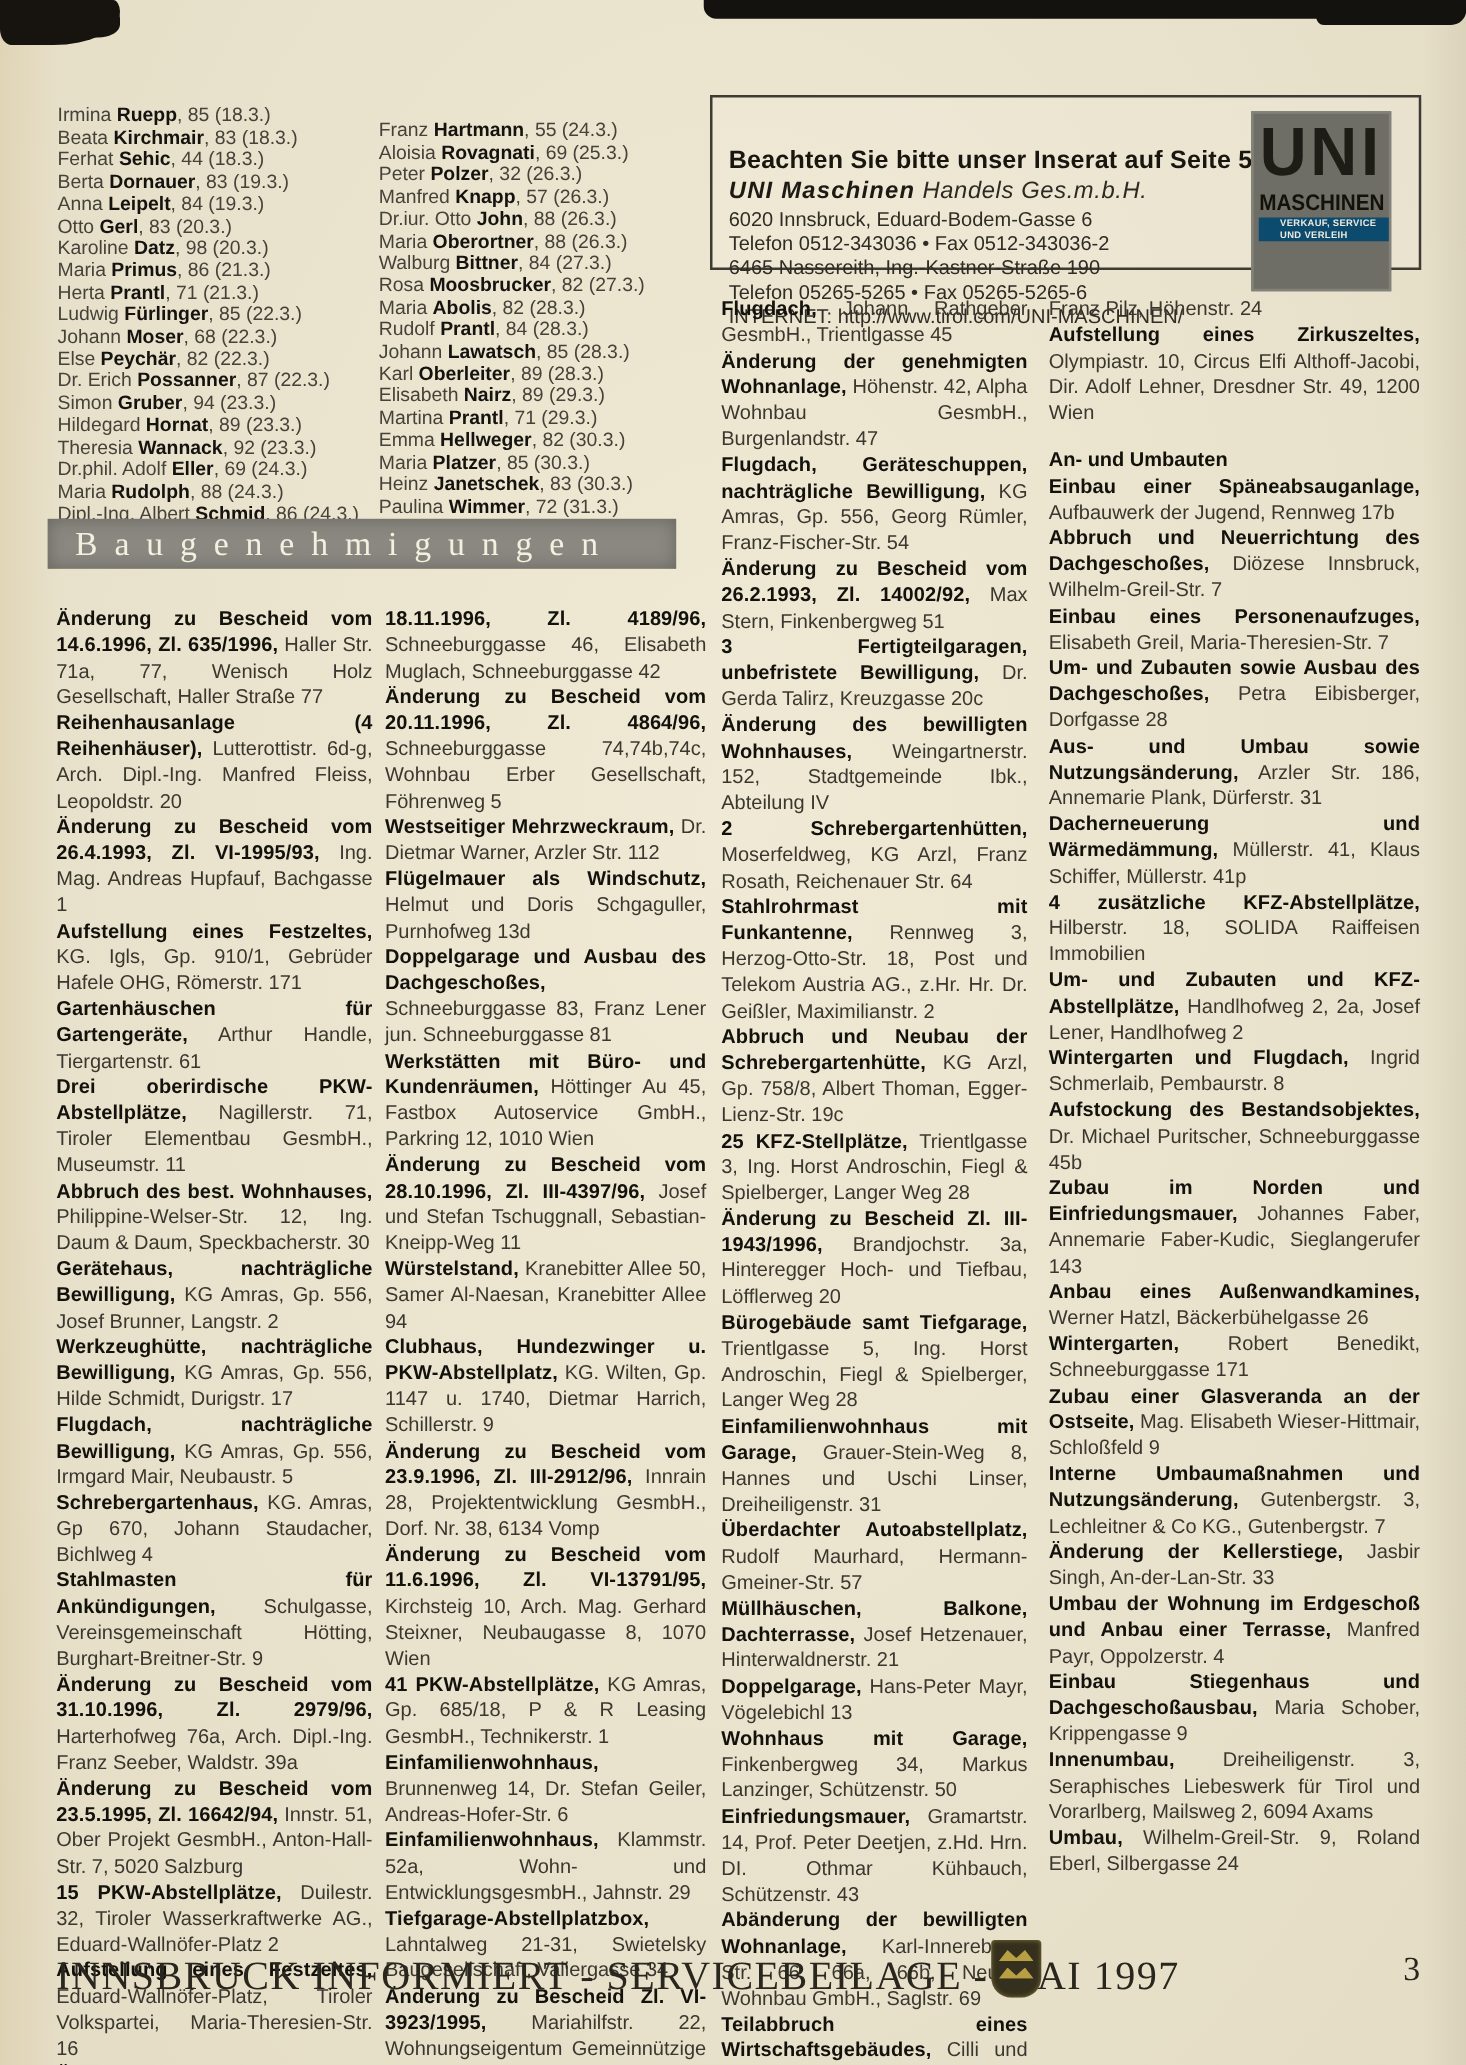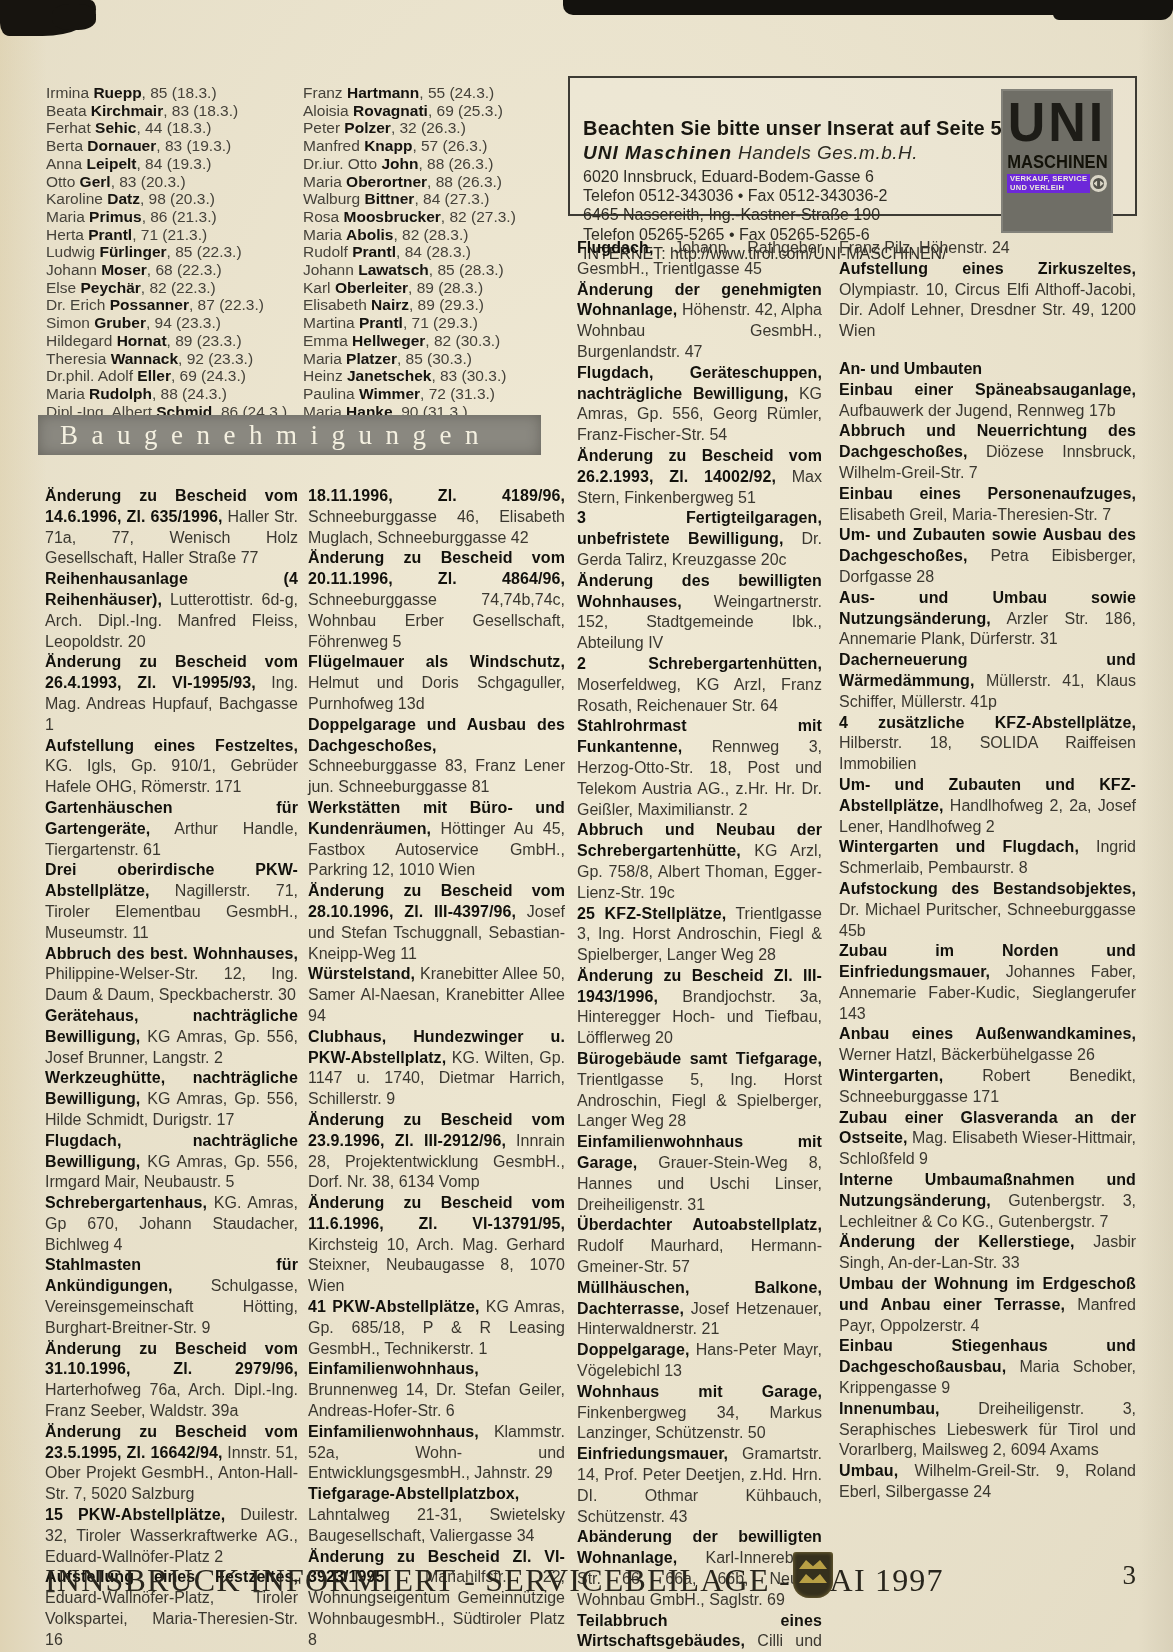--- a/index.html
+++ b/index.html
@@ -18,37 +18,37 @@
   }
   
   .scan-blob{position:absolute;left:0;top:0;width:96px;height:36px;background:#17140f;border-radius:0 6px 60% 10px / 0 10px 80% 14px;}
   .scan-blob::after{content:"";position:absolute;left:52px;top:4px;width:44px;height:26px;background:#17140f;border-radius:40%;}
   .scan-bar{position:absolute;left:563px;top:0;width:610px;height:15px;background:#14120e;border-radius:0 0 8px 10px;}
   .scan-bar::after{content:"";position:absolute;right:0;top:0;width:120px;height:20px;background:#14120e;border-radius:0 0 12px 6px;}
 
   
   .names{position:absolute;font-size:15.5px;line-height:17.7px;color:#45423a;}
   .names-1{left:46px;top:84px;width:258px;}
-  .names-2{left:303px;top:84px;width:266px;}
+  .names-2{left:303px;top:96px;width:266px;}
   .name-line{margin:0;white-space:nowrap;}
   .name-line .nb{font-weight:700;color:#15130f;}
 
   
   .ad-box{position:absolute;left:568px;top:76px;width:569px;height:140px;border:2px solid #3d3b34;box-sizing:border-box;padding:7px 12px 6px 13px;background:rgba(255,255,252,0.12);}
   .ad-headline{font-weight:700;font-size:20px;color:#18160f;letter-spacing:0.2px;white-space:nowrap;margin-top:32px;}
   .ad-brand{font-size:19px;margin-top:2px;white-space:nowrap;color:#1c1a13;}
   .ad-brand-bold{font-weight:700;font-style:italic;letter-spacing:1px;}
   .ad-brand-italic{font-style:italic;letter-spacing:0.5px;color:#2c2a22;}
   .ad-lines{margin-top:3px;font-size:16px;line-height:19.2px;color:#2e2c24;}
   .ad-line{white-space:nowrap;}
   .ad-logo{position:absolute;right:22px;top:11px;width:112px;height:144px;background:#6f6e66;border:2px solid #83827a;box-sizing:border-box;text-align:center;overflow:hidden;}
   .logo-uni{font-weight:900;font-size:52px;line-height:62px;letter-spacing:3px;color:#1d1c17;transform:scaleY(1.05);}
   .logo-maschinen{font-weight:900;font-size:18px;line-height:18px;letter-spacing:0;color:#131209;transform:scaleX(0.92);transform-origin:center;}
   .logo-small{display:flex;align-items:center;justify-content:space-between;padding:3px 4px 0 4px;}
-  .logo-small-lines{text-align:left;background:#6d28d9;padding:1px 3px;}
+  .logo-small-lines{text-align:left;background:#0c4a6e;padding:1px 17px;}
   .logo-small-lines div{font-size:7.5px;line-height:8.5px;font-weight:700;color:#eeeade;letter-spacing:0.3px;white-space:nowrap;}
   .logo-emblem{position:relative;display:inline-block;width:30px;height:17px;border:3px solid #d9d5c6;border-radius:50%;background:#54534c;box-sizing:border-box;}
   .logo-emblem i{position:absolute;left:50%;top:50%;width:10px;height:6px;transform:translate(-50%,-50%) ;background:#d9d5c6;clip-path:polygon(0 50%,35% 0,35% 100%,0 50%,100% 50%,65% 0,65% 100%,100% 50%);}
 
   
   .section-bar{position:absolute;left:38px;top:415px;width:503px;height:40px;background:#8a8880;box-shadow:inset 0 0 14px rgba(40,38,30,0.35);}
   .section-bar span{display:block;font-family:"Liberation Serif", serif;font-size:27px;line-height:40px;letter-spacing:13.5px;color:#f4f0e0;padding-left:22px;white-space:nowrap;}
 
   
   .permits{position:absolute;font-size:16px;line-height:20.8px;text-align:justify;color:#3a372f;}
@@ -165,20 +165,21 @@
       <p><b>Stahlmasten für Ankündigungen,</b> Schulgasse, Vereinsgemeinschaft Hötting, Burghart-Breitner-Str. 9</p>
       <p><b>Änderung zu Bescheid vom 31.10.1996, Zl. 2979/96,</b> Harterhofweg 76a, Arch. Dipl.-Ing. Franz Seeber, Waldstr. 39a</p>
       <p><b>Änderung zu Bescheid vom 23.5.1995, Zl. 16642/94,</b> Innstr. 51, Ober Projekt GesmbH., Anton-Hall-Str. 7, 5020 Salzburg</p>
       <p><b>15 PKW-Abstellplätze,</b> Duilestr. 32, Tiroler Wasserkraftwerke AG., Eduard-Wallnöfer-Platz 2</p>
       <p><b>Aufstellung eines Festzeltes,</b> Eduard-Wallnöfer-Platz, Tiroler Volkspartei, Maria-Theresien-Str. 16</p>
       <p><b>Änderung zu Bescheid vom</b></p>
     </section>
   <section class="permits col-2">
       <p><b>18.11.1996, Zl. 4189/96,</b> Schneeburggasse 46, Elisabeth Muglach, Schneeburggasse 42</p>
       <p><b>Änderung zu Bescheid vom 20.11.1996, Zl. 4864/96,</b> Schneeburggasse 74,74b,74c, Wohnbau Erber Gesellschaft, Föhrenweg 5</p>
+      <p><b>Westseitiger Mehrzweckraum,</b> Dr. Dietmar Warner, Arzler Str. 112</p>
       <p><b>Flügelmauer als Windschutz,</b> Helmut und Doris Schgaguller, Purnhofweg 13d</p>
       <p><b>Doppelgarage und Ausbau des Dachgeschoßes,</b> Schneeburggasse 83, Franz Lener jun. Schneeburggasse 81</p>
       <p><b>Werkstätten mit Büro- und Kundenräumen,</b> Höttinger Au 45, Fastbox Autoservice GmbH., Parkring 12, 1010 Wien</p>
       <p><b>Änderung zu Bescheid vom 28.10.1996, Zl. III-4397/96,</b> Josef und Stefan Tschuggnall, Sebastian-Kneipp-Weg 11</p>
       <p><b>Würstelstand,</b> Kranebitter Allee 50, Samer Al-Naesan, Kranebitter Allee 94</p>
       <p><b>Clubhaus, Hundezwinger u. PKW-Abstellplatz,</b> KG. Wilten, Gp. 1147 u. 1740, Dietmar Harrich, Schillerstr. 9</p>
       <p><b>Änderung zu Bescheid vom 23.9.1996, Zl. III-2912/96,</b> Innrain 28, Projektentwicklung GesmbH., Dorf. Nr. 38, 6134 Vomp</p>
       <p><b>Änderung zu Bescheid vom 11.6.1996, Zl. VI-13791/95,</b> Kirchsteig 10, Arch. Mag. Gerhard Steixner, Neubaugasse 8, 1070 Wien</p>
       <p><b>41 PKW-Abstellplätze,</b> KG Amras, Gp. 685/18, P &amp; R Leasing GesmbH., Technikerstr. 1</p>
       <p><b>Einfamilienwohnhaus,</b> Brunnenweg 14, Dr. Stefan Geiler, Andreas-Hofer-Str. 6</p>

